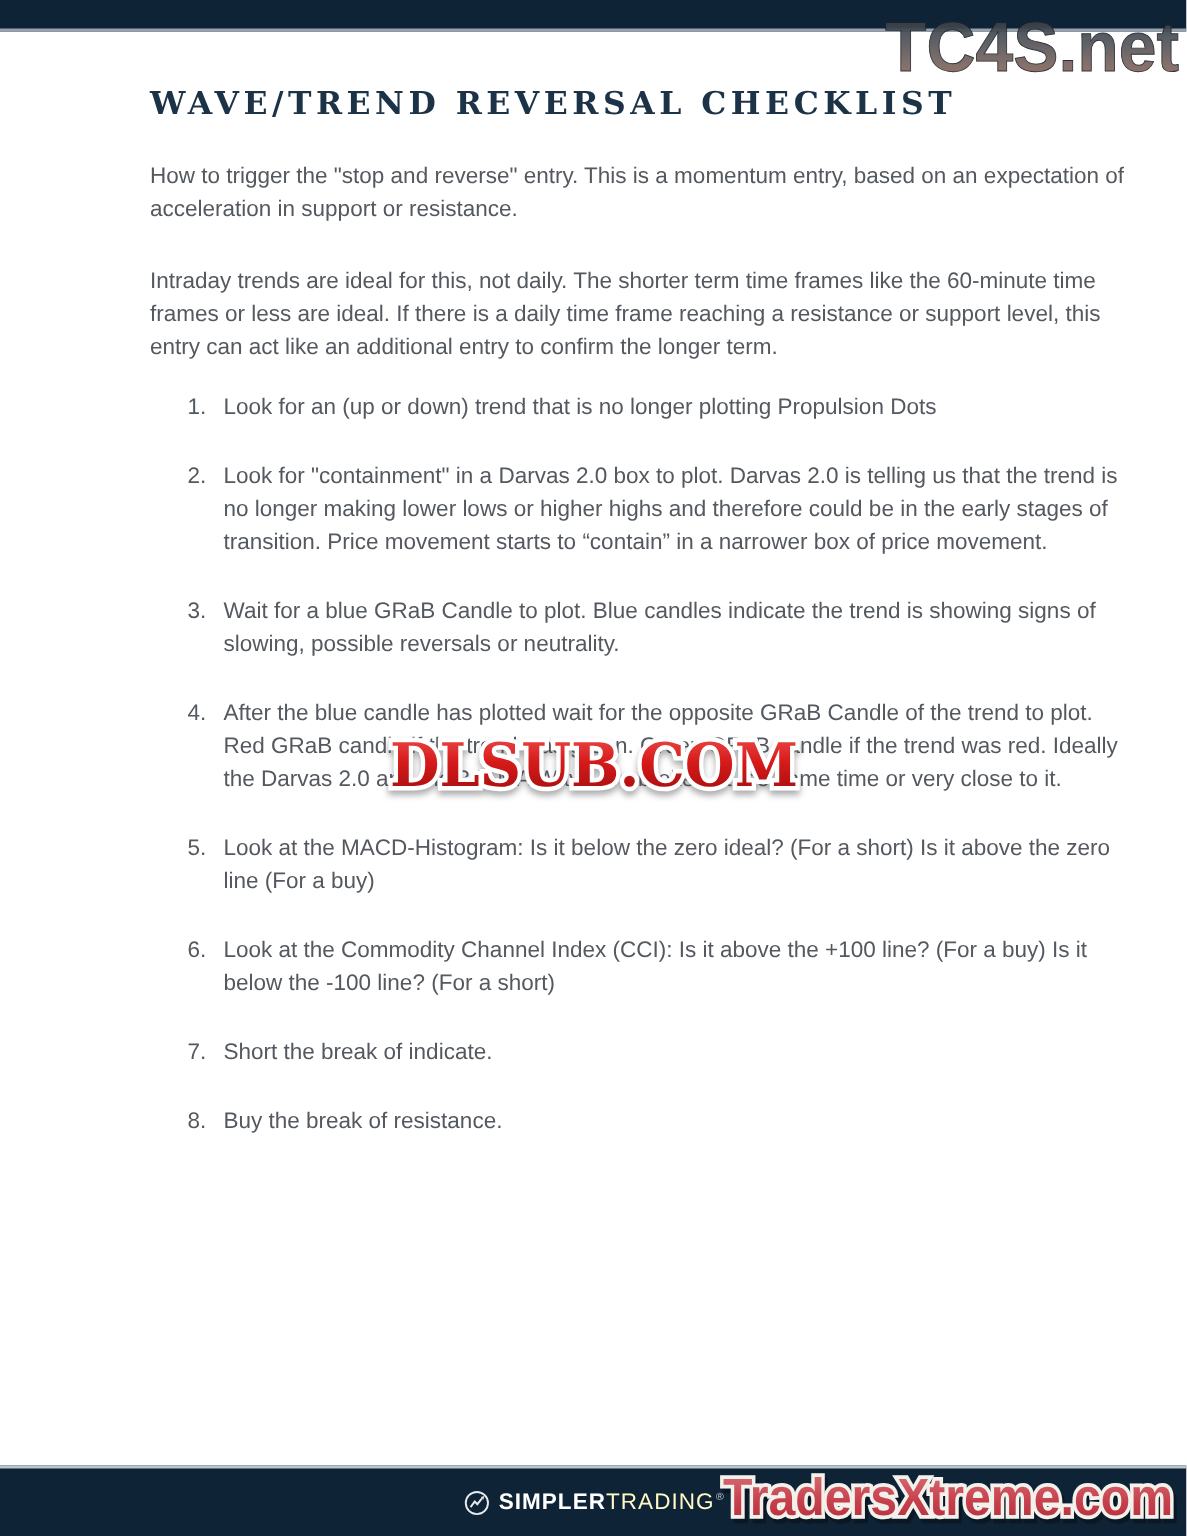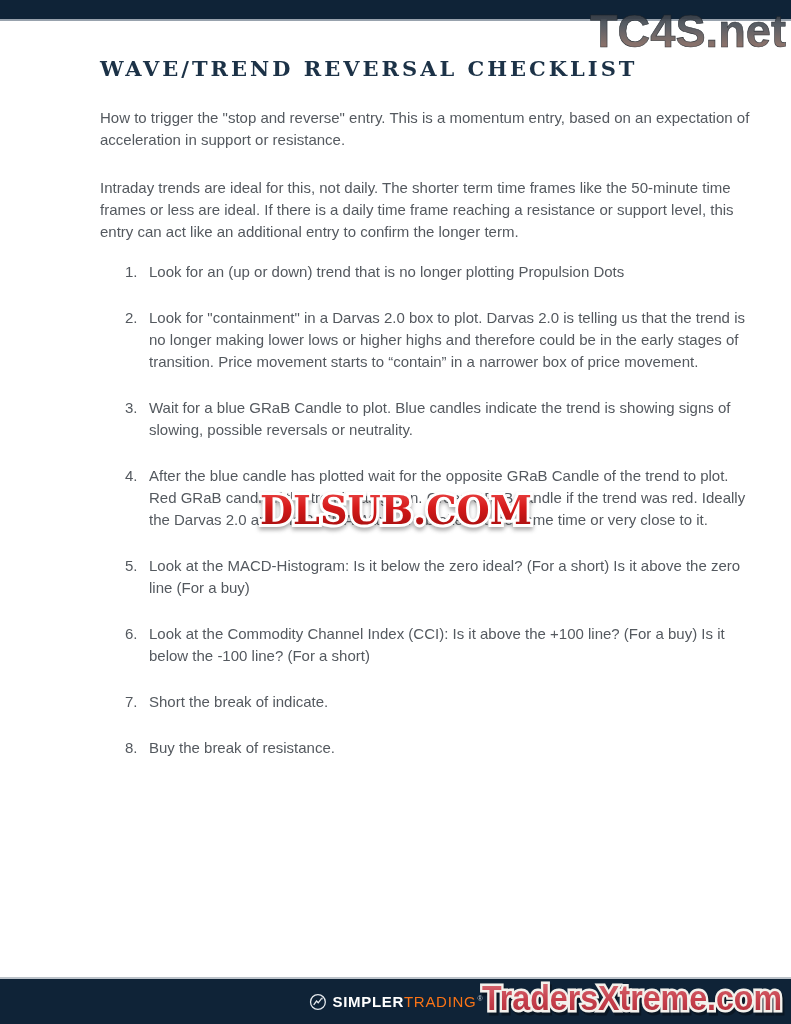--- a/index.html
+++ b/index.html
@@ -29,21 +29,21 @@
   }
 
   .brand {
     position: absolute; left: 50%; top: 50%;
     transform: translate(-50%, -50%);
     display: flex; align-items: flex-start;
     white-space: nowrap;
   }
   .brand svg { margin-right: 6px; display: block; }
   .brand .b1 { color: #ffffff; font-weight: 700; font-size: 15px; letter-spacing: 0.7px; }
-  .brand .b2 { color: #f97316; font-weight: 400; font-size: 15px; letter-spacing: 0.7px; }
+  .brand .b2 { color: #fef9c3; font-weight: 400; font-size: 15px; letter-spacing: 0.7px; }
   .brand .reg { color: #c9cfd6; font-size: 7px; align-self: flex-start; margin-top: 2px; margin-left: 1px; }
 
   
   .content {
     position: absolute; left: 76px; top: 56px; width: 666px; margin-left: 24px;
   }
   h1.title {
     font-family: "DejaVu Serif", "Liberation Serif", serif;
     font-weight: 700;
     font-size: 21px;
@@ -93,21 +93,21 @@
       <stop offset="100%" stop-color="#a1655a"></stop>
     </linearGradient>
   </defs>
   <text x="102" y="46" text-anchor="middle" textLength="196" lengthAdjust="spacingAndGlyphs" font-family="Liberation Sans, sans-serif" font-weight="700" font-size="47" fill="url(#gradTc4s)" stroke="#1c2127" stroke-width="0.6" opacity="0.93">TC4S.net</text>
 </svg>
 
 <main class="content">
   <h1 class="title">WAVE/TREND REVERSAL CHECKLIST</h1>
 
   <p class="para">How to trigger the "stop and reverse" entry. This is a momentum entry, based on an expectation of acceleration in support or resistance.</p>
-  <p class="para">Intraday trends are ideal for this, not daily. The shorter term time frames like the 50-minute time frames or less are ideal. If there is a daily time frame reaching a resistance or support level, this entry can act like an additional entry to confirm the longer term.</p>
+  <p class="para">Intraday trends are ideal for this, not daily. The shorter term time frames like the 60-minute time frames or less are ideal. If there is a daily time frame reaching a resistance or support level, this entry can act like an additional entry to confirm the longer term.</p>
 
   <ol class="checklist">
     <li>
       <span class="num">1.</span>
       <span class="txt">Look for an (up or down) trend that is no longer plotting Propulsion Dots</span>
     </li>
     <li>
       <span class="num">2.</span>
       <span class="txt">Look for "containment" in a Darvas 2.0 box to plot. Darvas 2.0 is telling us that the trend is no longer making lower lows or higher highs and therefore could be in the early stages of transition. Price movement starts to “contain” in a narrower box of price movement.</span>
     </li>

